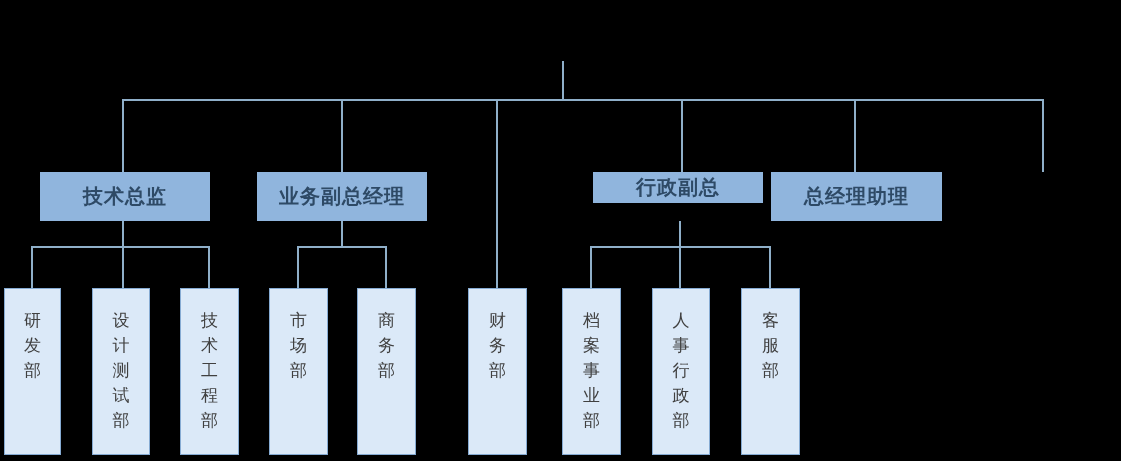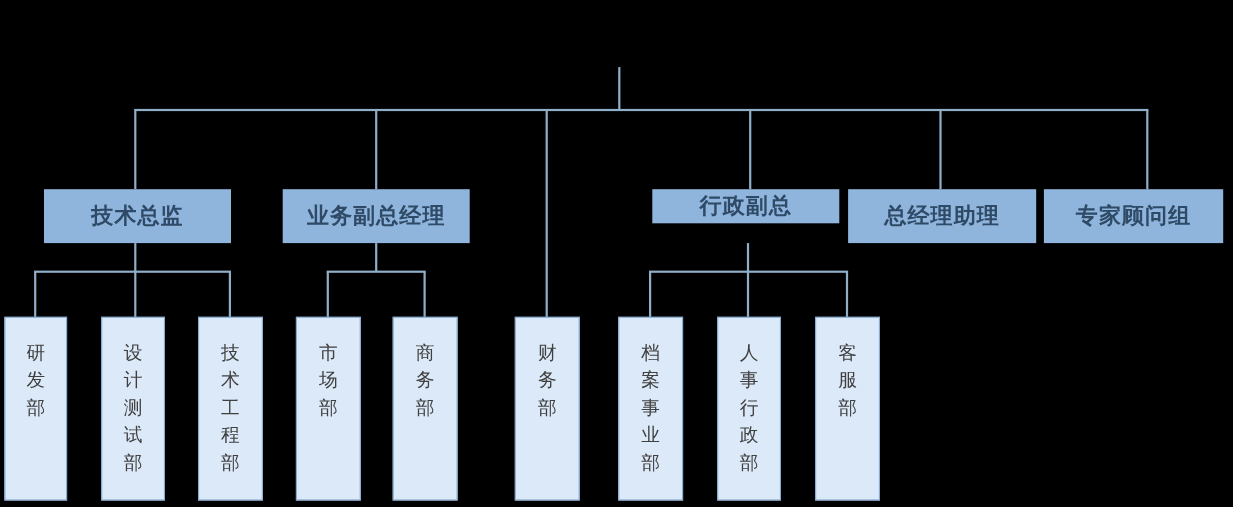--- a/index.html
+++ b/index.html
@@ -87,23 +87,20 @@
   </div>
   <div class="node l2" style="left:257px; top:172px; width:170px; height:49px;">
     <span>业务副总经理</span>
   </div>
   <div class="node l2" style="left:593px; top:172px; width:170px; height:31px;">
     <span>行政副总</span>
   </div>
   <div class="node l2" style="left:771px; top:172px; width:171px; height:49px;">
     <span>总经理助理</span>
   </div>
-  <div class="node l2" style="left:949px; top:172px; width:163px; height:49px;">
-    <span>专家顾问组</span>
-  </div>
 
   <div class="node l3" style="left:4px; top:288px; width:57px; height:167px;">
     <span class="vlabel">
         <span class="vchar">研</span>
         <span class="vchar">发</span>
         <span class="vchar">部</span>
       </span>
   </div>
   <div class="node l3" style="left:92px; top:288px; width:58px; height:167px;">
     <span class="vlabel">

